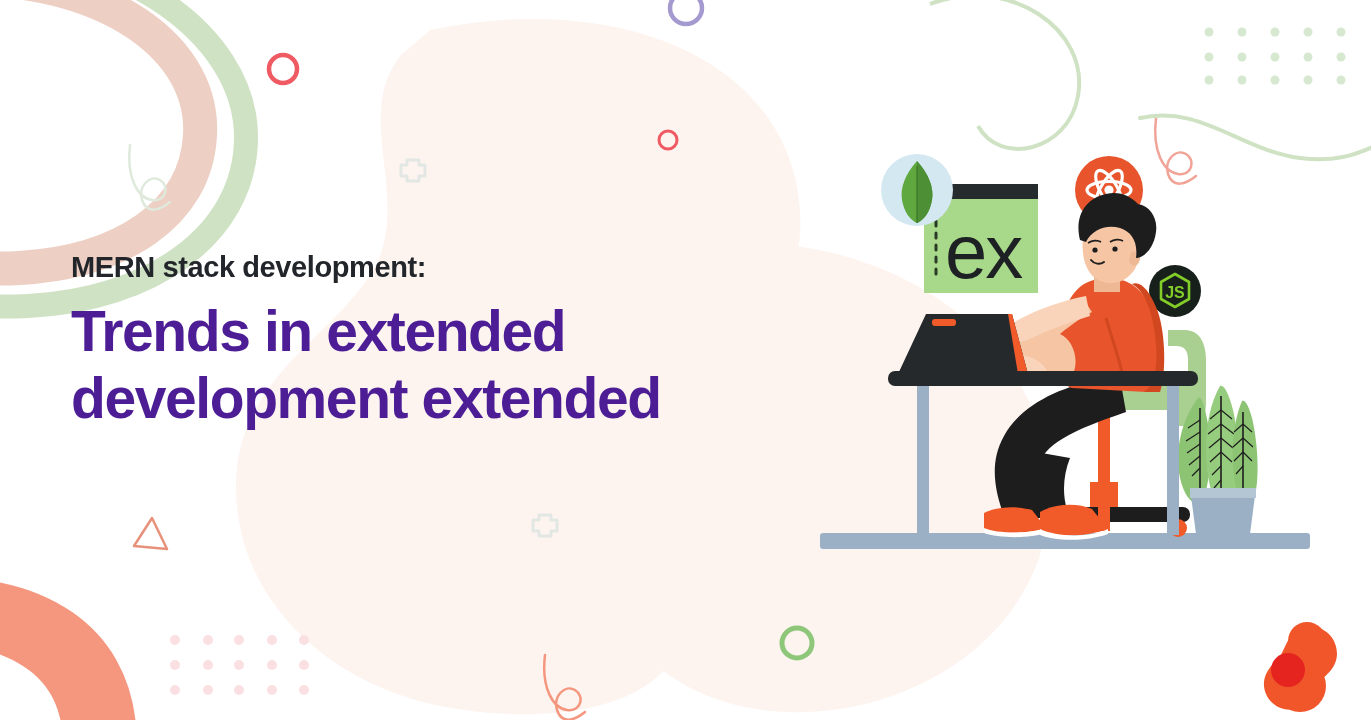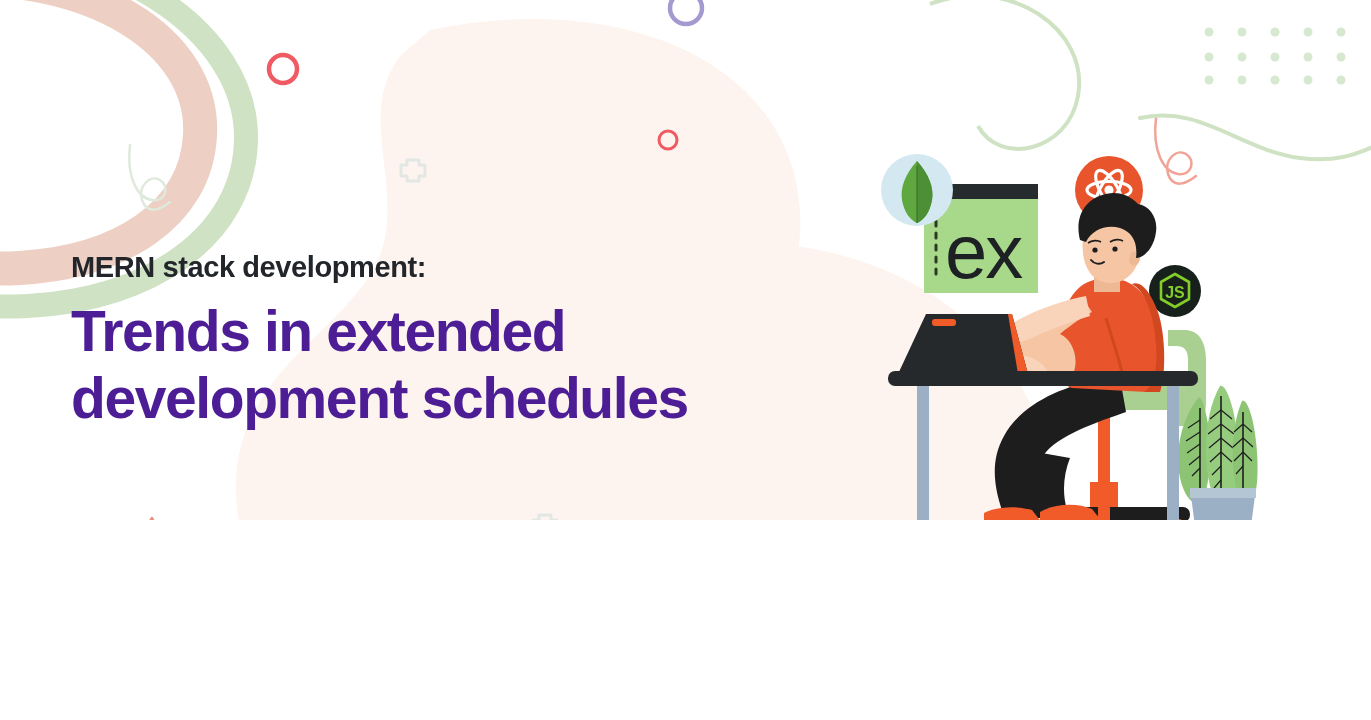--- a/index.html
+++ b/index.html
@@ -3,21 +3,21 @@
 <meta charset="utf-8">
 <style>
   html, body {
     margin: 0;
     padding: 0;
     background: #ffffff;
   }
   #stage {
     position: relative;
     width: 1371px;
-    height: 520px;
+    height: 720px;
     overflow: hidden;
     background: #ffffff;
     font-family: "Liberation Sans", sans-serif;
   }
   #bg-svg, #art-svg {
     position: absolute;
     top: 0;
     left: 0;
     width: 1371px;
     height: 720px;
@@ -151,21 +151,21 @@
       <circle cx="1307" cy="641" r="19" fill="#f0562a"></circle>
       <circle cx="1300" cy="686" r="26" fill="#f0562a"></circle>
     </g>
     <circle cx="1288" cy="670" r="17" fill="#e52420"></circle>
   </svg>
 
   <div id="headline-block">
     <p id="eyebrow">MERN stack development:</p>
     <h1 id="title">
       <span class="tline">Trends in extended</span>
-      <span class="tline">development schedules</span>
+      <span class="tline">development extended</span>
     </h1>
   </div>
 
   <svg id="art-svg" viewBox="0 0 1371 720">
 
     <g>
       <rect x="924" y="184" width="114" height="109" fill="#a8d88a"></rect>
       <rect x="924" y="184" width="114" height="15" fill="#262b2e"></rect>
       <g stroke="#2b3a24" stroke-width="3" stroke-linecap="round">
         <line x1="936" y1="209" x2="936" y2="214"></line>

